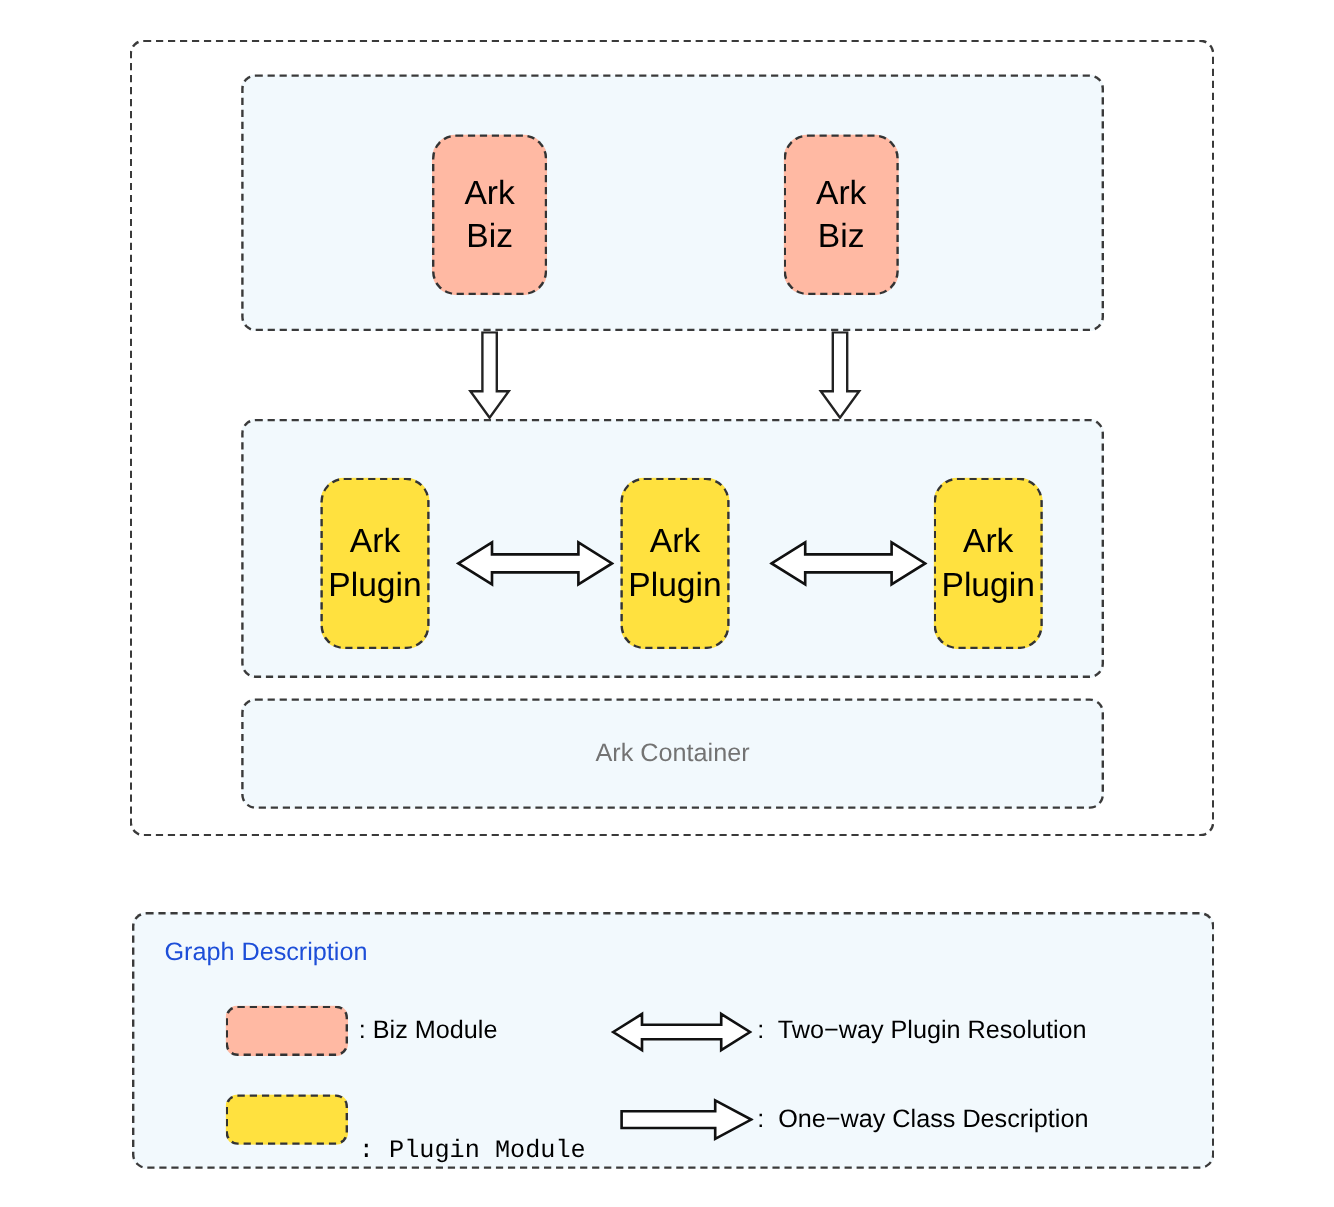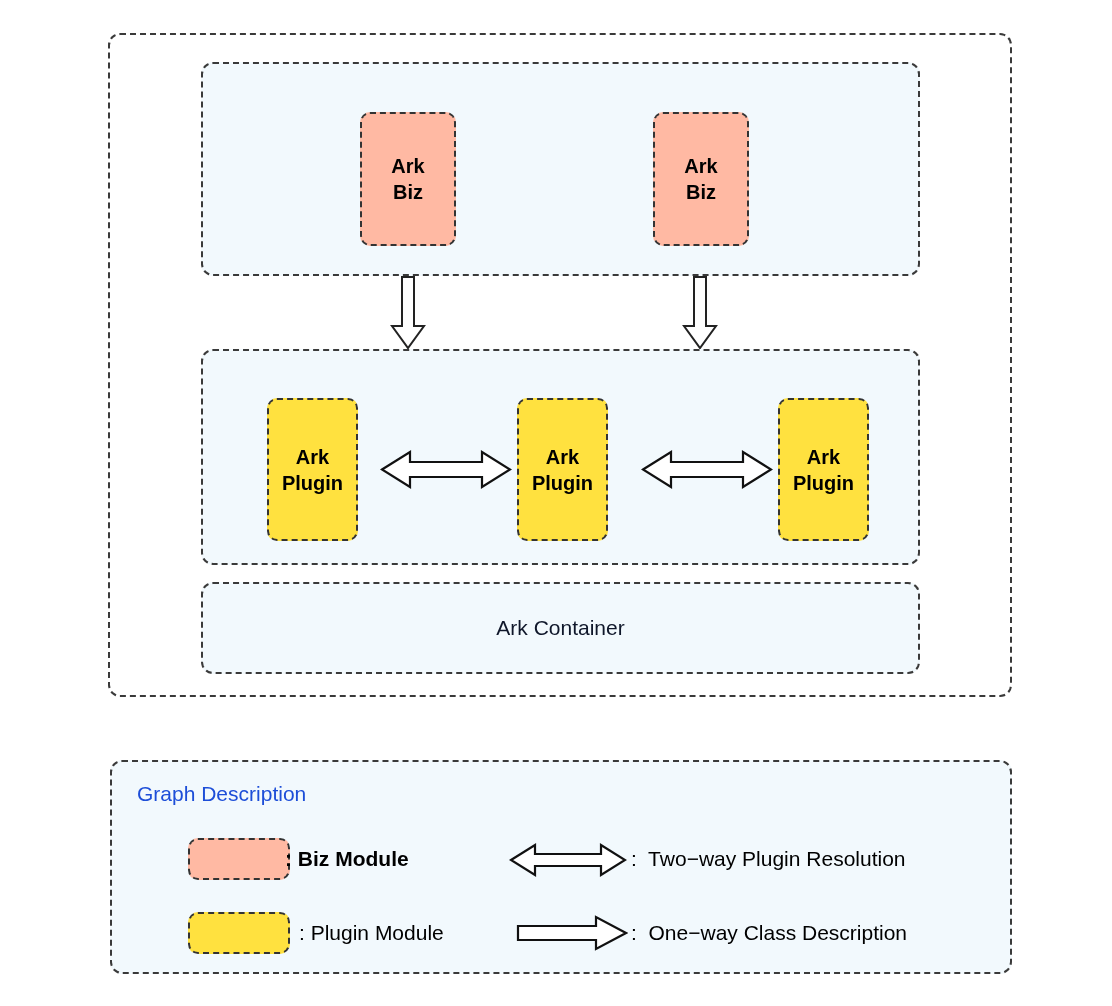--- a/index.html
+++ b/index.html
@@ -19,40 +19,39 @@
   
   .section{
     border:2px dashed #3a3a3a;border-radius:12px;background:#f2f9fd;
   }
   #biz-section{left:201px;top:62px;width:719px;height:214px;}
   #plugin-section{left:201px;top:349px;width:719px;height:216px;}
   #container-section{left:201px;top:582px;width:719px;height:92px;}
 
   
   .node{
-    border:2px dashed #333333;border-radius:10px;
+    border:2px dashed #333333;border-radius:20px;
     display:flex;align-items:center;justify-content:center;
-    text-align:center;line-height:1.30;font-size:20px;color:#000;
+    text-align:center;line-height:1.30;font-size:28px;color:#000;
     white-space:pre-line;
-    font-weight:bold;
   }
   .node.biz{background:#ffb9a3;}
   .node.plugin{background:#ffe13f;}
 
   #biz-1{left:360px;top:112px;width:96px;height:134px;}
   #biz-2{left:653px;top:112px;width:96px;height:134px;}
 
   #plugin-1{left:267px;top:398px;width:91px;height:143px;}
   #plugin-2{left:517px;top:398px;width:91px;height:143px;}
   #plugin-3{left:778px;top:398px;width:91px;height:143px;}
 
   #container-label{
     left:201px;top:582px;width:719px;height:92px;
     display:flex;align-items:center;justify-content:center;
-    font-size:21px;color:#0f172a;
+    font-size:21px;color:#737373;
   }
 
   
   .arrow{pointer-events:none;}
   #arrow-down-1{left:386px;top:276px;width:44px;height:74px;}
   #arrow-down-2{left:678px;top:276px;width:44px;height:74px;}
   #arrow-two-1{left:380px;top:447px;width:132px;height:45px;}
   #arrow-two-2{left:641px;top:447px;width:132px;height:45px;}
 
   
@@ -65,22 +64,22 @@
   }
   .swatch{
     border:2px dashed #333333;border-radius:10px;width:102px;height:42px;
   }
   .swatch.biz{background:#ffb9a3;}
   .swatch.plugin{background:#ffe13f;}
   #swatch-biz{left:188px;top:838px;}
   #swatch-plugin{left:188px;top:912px;}
 
   .legend-text{font-size:21px;color:#000;white-space:pre;}
-  #legend-biz-text{left:285px;top:847px;font-weight:bold;}
-  #legend-plugin-text{left:299px;top:921px;}
+  #legend-biz-text{left:299px;top:847px;}
+  #legend-plugin-text{left:299px;top:948px;font-family:Liberation Mono, monospace;}
   #legend-two-text{left:631px;top:847px;}
   #legend-one-text{left:631px;top:921px;}
 
   #legend-arrow-two{left:509px;top:841px;width:118px;height:38px;}
   #legend-arrow-one{left:516px;top:915px;width:112px;height:36px;}
 </style>
 </head>
 <body>
 
 <div class="abs" id="outer-frame"></div>

